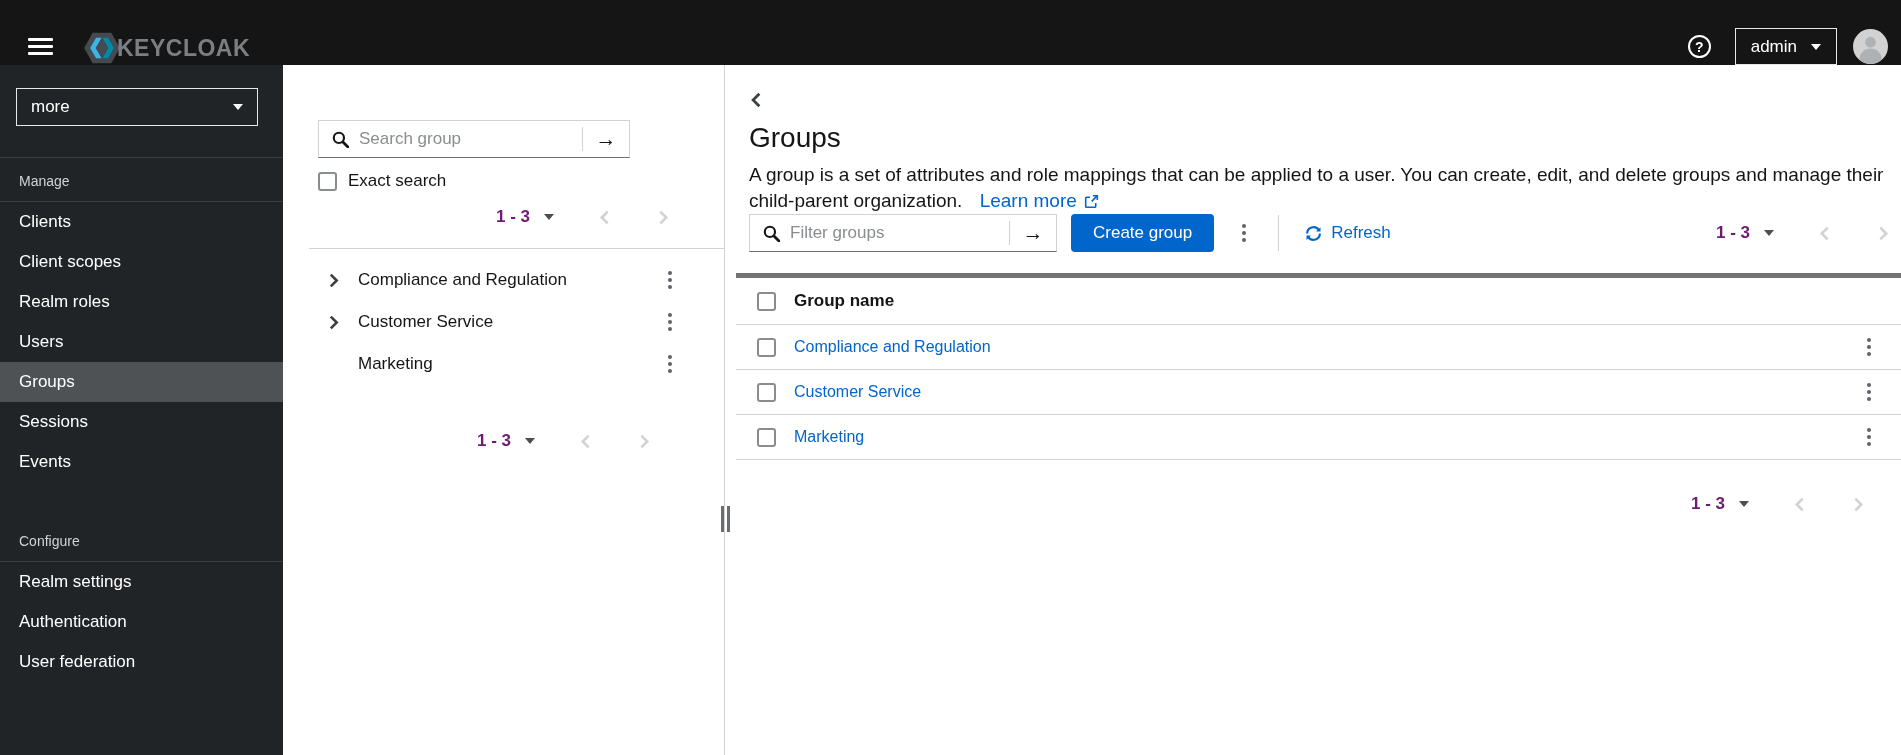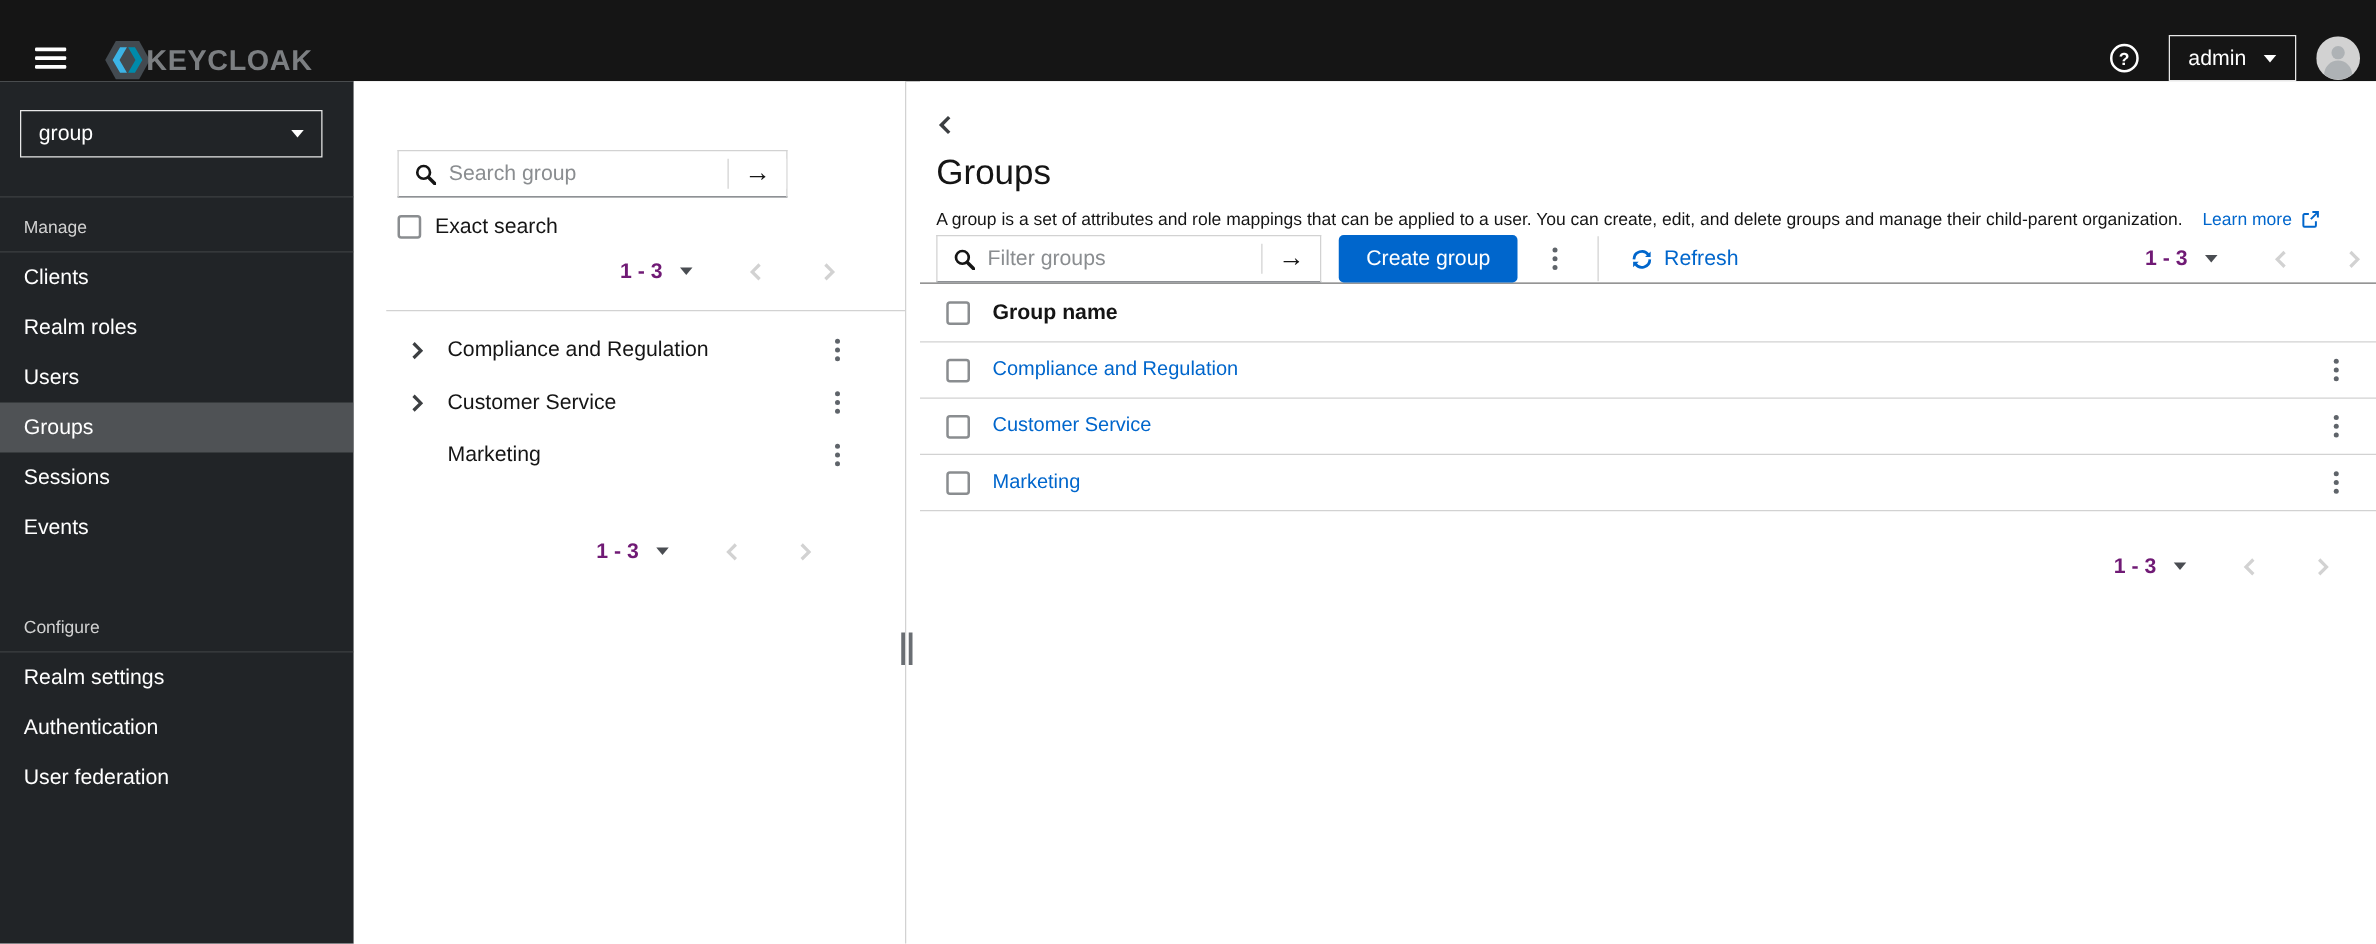--- a/index.html
+++ b/index.html
@@ -59,30 +59,30 @@
   
   .splitter{position:absolute;top:65px;bottom:0;left:724px;width:1px;background:#d2d2d2}
   .splitter-handle{position:absolute;left:721px;top:506px;display:flex;gap:3px;cursor:col-resize}
   .splitter-handle i{width:3px;height:26px;background:#6a6e73}
 
   
   .main{position:absolute;top:65px;left:736px;right:0;bottom:0;background:#fff}
   .back-btn{margin:27px 0 0 14px;background:none;border:none;display:flex;align-items:center;padding:0}
   .page-header{padding:14px 16px 0 13px}
   .page-title{font-size:28px;font-weight:400;color:#151515}
-  .desc{margin-top:8px;font-size:14px;line-height:26px;color:#151515}
+  .desc{margin-top:8px;font-size:19px;line-height:26px;color:#151515}
   .learn-more{color:#0066cc;text-decoration:none;margin-left:12px;display:inline-flex;align-items:center;gap:7px;white-space:nowrap}
   .toolbar{display:flex;align-items:center;padding:0 11px 0 13px}
   .filter-group{width:308px}
   .btn-primary{margin-left:14px;background:#0066cc;color:#fff;border:none;font-size:17px;padding:0 22px;height:38px;border-radius:4px}
   .toolbar-kebab{margin-left:22px}
   .v-divider{width:1px;height:36px;background:#d2d2d2;margin:0 26px}
   .refresh{display:flex;align-items:center;gap:9px;color:#0066cc;background:none;border:none;font-size:17px}
   .main-top-pager{margin-left:auto}
-  .table{border-top:1px solid #737373}
+  .table{margin-top:21px;border-top:5px solid #737373}
   .t-row{display:flex;align-items:center;border-bottom:1px solid #d2d2d2;padding:0 24px 0 21px}
   .t-head{height:47px}
   .t-body-row{height:45px}
   .t-check{margin-right:18px}
   .t-col-name{font-size:17px;font-weight:700;color:#151515}
   .row-link{font-size:16px;color:#0066cc;text-decoration:none;flex:1}
   .bottom-pager-row{margin-top:34px;display:flex;justify-content:flex-end;padding-right:36px}
 </style>
 </head>
 <body>
@@ -112,29 +112,30 @@
         <circle cx="18" cy="18" r="18" fill="#d2d2d2"></circle>
         <circle cx="18" cy="13.5" r="5.5" fill="#aeb2b5"></circle>
         <path d="M6.5 31.5a11.5 11.5 0 0 1 23 0 18 18 0 0 1-23 0z" fill="#aeb2b5"></path>
       </svg>
     </button>
   </div>
 </header>
 
 <nav class="sidebar">
   <button class="realm-selector">
-    <span>group</span>
+    <span>more</span>
     <span class="caret caret--white"></span>
   </button>
   <div class="side-divider divider-top"></div>
 
   <div class="nav-section">
     <div class="nav-section-label">Manage</div>
     <div class="side-divider"></div>
     <a class="nav-item" href="#">Clients</a>
+    <a class="nav-item" href="#">Client scopes</a>
     <a class="nav-item" href="#">Realm roles</a>
     <a class="nav-item" href="#">Users</a>
     <a class="nav-item current" href="#">Groups</a>
     <a class="nav-item" href="#">Sessions</a>
     <a class="nav-item" href="#">Events</a>
   </div>
 
   <div class="nav-section">
     <div class="nav-section-label">Configure</div>
     <div class="side-divider"></div>

